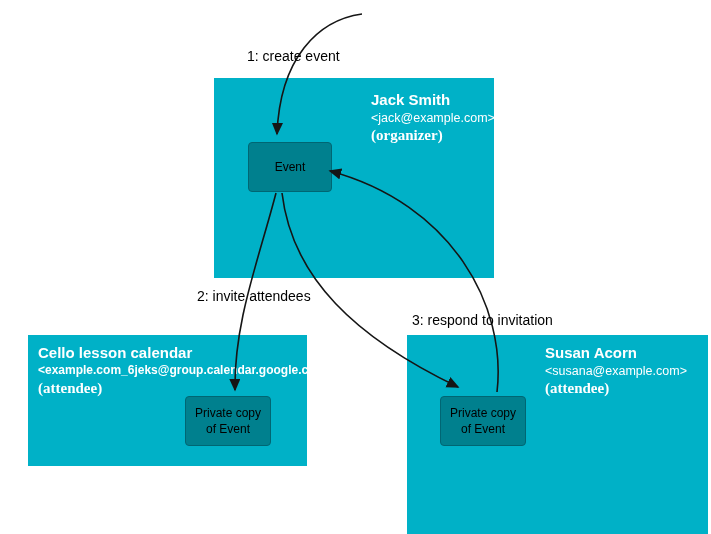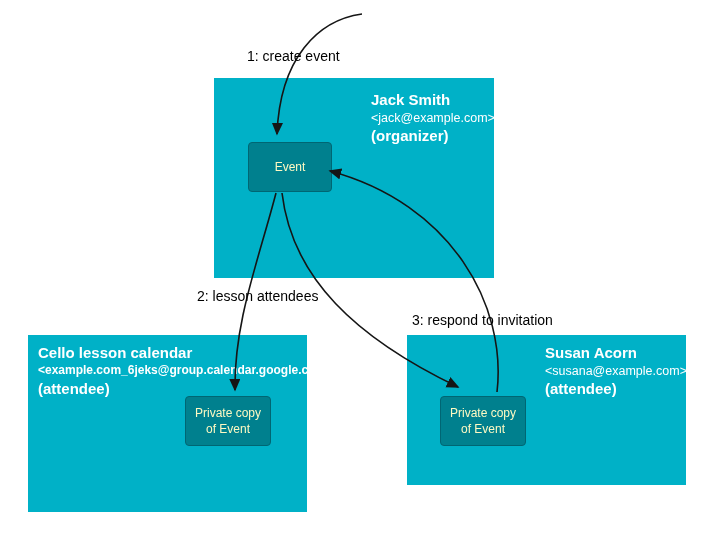--- a/index.html
+++ b/index.html
@@ -14,42 +14,42 @@
     height: 534px;
     background: #ffffff;
     overflow: hidden;
   }
   .cal-box {
     position: absolute;
     background: #00b1c7;
     color: #ffffff;
   }
   .cal-box.organizer { left: 214px; top: 78px; width: 280px; height: 200px; }
-  .cal-box.cello     { left: 28px;  top: 335px; width: 279px; height: 177px; }
-  .cal-box.susan     { left: 407px; top: 335px; width: 279px; height: 150px; }
+  .cal-box.cello     { left: 28px;  top: 335px; width: 279px; height: 131px; }
+  .cal-box.susan     { left: 407px; top: 335px; width: 279px; height: 199px; padding-left: 22px; }
 
   .cal-info {
     position: absolute;
     line-height: 1.32;
   }
   .organizer .cal-info { left: 157px; top: 12px; }
   .cello .cal-info     { left: 10px;  top: 8px; }
   .susan .cal-info     { left: 138px; top: 8px; }
 
   .cal-name  { font-size: 15px; font-weight: bold; }
   .cal-email { font-size: 12.5px; font-weight: normal; text-align: center; }
   .cello .cal-email { font-size: 12px; font-weight: bold; }
-  .cal-role  { font-size: 15px; font-weight: bold; }
+  .cal-role  { font-size: 15px; font-weight: bold; font-family: Liberation Serif, serif; }
 
   .event-node {
     position: absolute;
     background: #00808e;
     border: 1px solid #006673;
     border-radius: 4px;
-    color: #fef9c3;
+    color: #000000;
     font-size: 12px;
     display: flex;
     align-items: center;
     justify-content: center;
     text-align: center;
     line-height: 1.35;
     box-sizing: border-box;
     padding: 2px 6px;
   }
   .event-node.main       { left: 237px; top: 142px; width: 84px; height: 50px; }
@@ -118,16 +118,16 @@
     <path class="flow" d="M 362 14 C 318 20, 280 58, 277 134" marker-end="url(#arrowhead)"></path>
 
     <path class="flow" d="M 276 193 C 258 262, 234 322, 235 390" marker-end="url(#arrowhead)"></path>
 
     <path class="flow" d="M 282 193 C 292 278, 356 338, 458 387" marker-end="url(#arrowhead)"></path>
 
     <path class="flow" d="M 497 392 C 507 306, 452 204, 330 171" marker-end="url(#arrowhead)"></path>
   </svg>
 
   <div class="step-label s1">1: create event</div>
-  <div class="step-label s2">2: lesson attendees</div>
+  <div class="step-label s2">2: invite attendees</div>
   <div class="step-label s3">3: respond to invitation</div>
 
 </div>
 
 </body></html>

